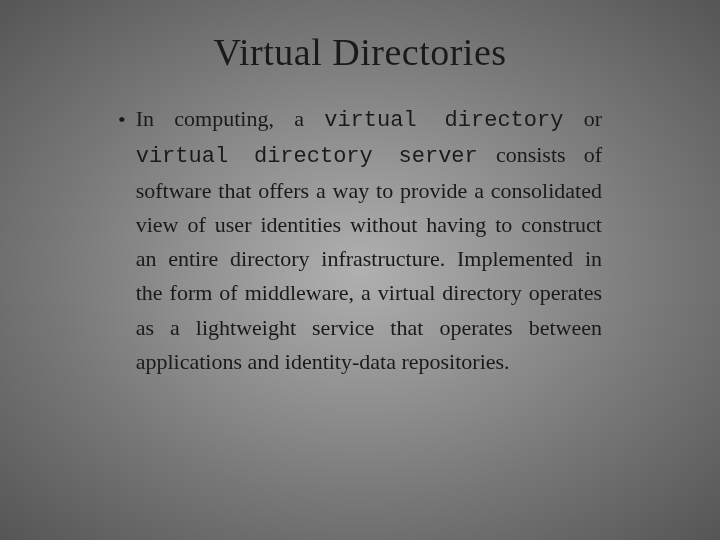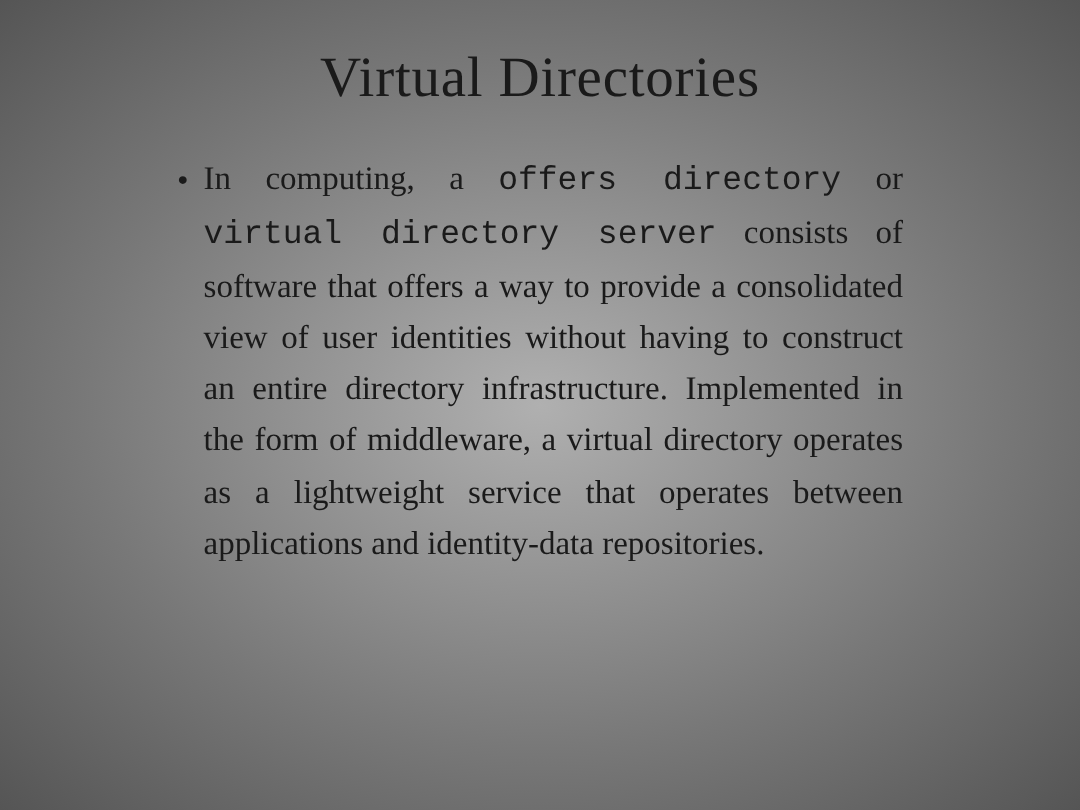--- a/index.html
+++ b/index.html
@@ -71,21 +71,21 @@
 </head>
 <body>
 
 <div class="slide-container">
   <h1 class="slide-title">Virtual Directories</h1>
 
   <div class="slide-content">
     <div class="bullet-item">
       <span class="bullet-dot">•</span>
       <p class="bullet-text">
-        In computing, a <span class="keyword-mono">offers directory</span> or <span class="keyword-mono">virtual
+        In computing, a <span class="keyword-mono">virtual directory</span> or <span class="keyword-mono">virtual
         directory server</span> consists of software that
         offers a way to provide a consolidated view of
         user identities without having to construct an
         entire directory infrastructure. Implemented in
         the form of middleware, a virtual directory
         operates as a lightweight service that
         operates between applications and identity-data repositories.
       </p>
     </div>
   </div>

